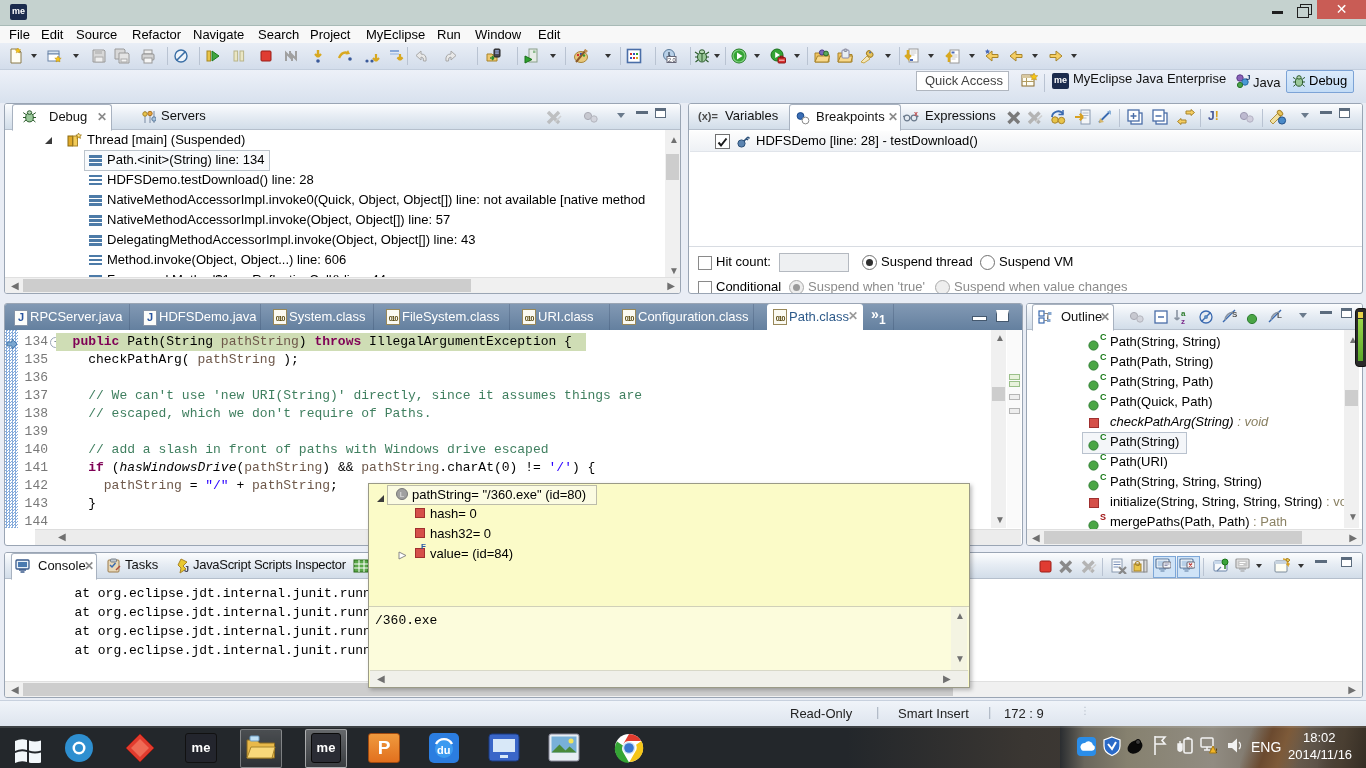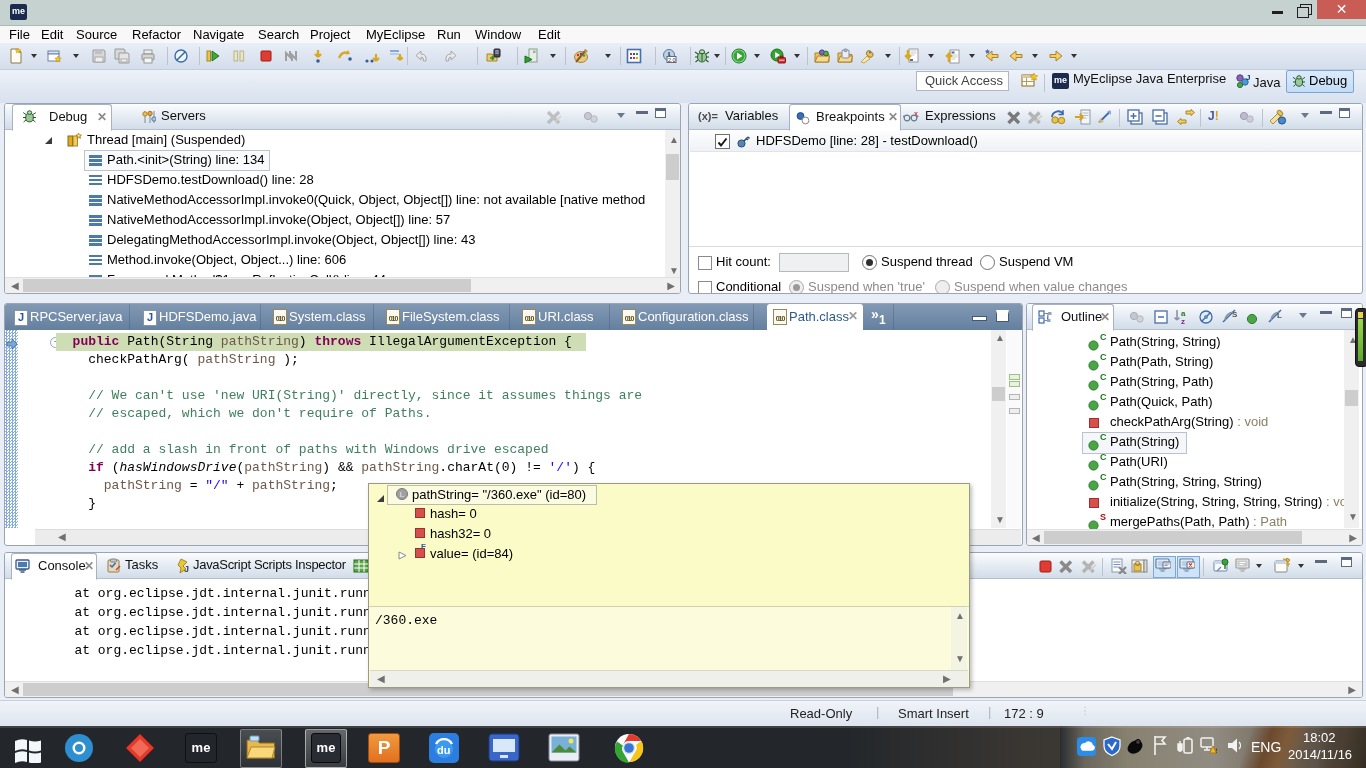--- a/index.html
+++ b/index.html
@@ -498,20 +498,21 @@
     <div class="edtab" style="left:843px;top:5px;color:#9a9a9a;font-weight:bold;font-size:12px;">✕</div>
     <div class="edtab" style="left:866px;top:2px;font-size:14px;font-weight:bold;">»</div>
     <div class="edtab" style="left:874px;top:9px;font-size:12px;font-weight:bold;">1</div>
     <div class="abs" style="left:967px;top:12px;width:13px;height:3px;background:#fff;border:1px solid #44586e;"></div>
     <div class="abs" style="left:991px;top:6px;width:13px;height:12px;background:#fff;border:1px solid #44586e;border-top:4px solid #fff;box-sizing:border-box;"></div>
   </div>
   <div id="gutter"></div>
   <div class="abs" style="left:1px;top:32px;width:12px;height:12px;"><svg width="12" height="12">
           <path d="M1 4 L6 4 L6 1 L11 6 L6 11 L6 8 L1 8 Z" fill="#7ba7d0" stroke="#3a6ea5" stroke-width="0.8"></path>
         </svg></div>
+  <div id="lnums">134<br>135<br>136<br>137<br>138<br>139<br>140<br>141<br>142<br>143<br>144</div>
   <div class="abs" style="left:45px;top:33px;width:9px;height:9px;border:1px solid #99a5b5;border-radius:50%;background:#fff;color:#567;font-size:9px;line-height:7px;text-align:center;">-</div>
   <div class="abs" style="left:51px;top:29px;width:530px;height:18px;background:#cfddb5;"></div>
   <div id="edcode">  <span class="kw">public</span> Path(String <span class="pm">pathString</span>) <span class="kw">throws</span> IllegalArgumentException {
     checkPathArg( <span class="pm">pathString</span> );
 
     <span class="cm">// We can't use 'new URI(String)' directly, since it assumes things are</span>
     <span class="cm">// escaped, which we don't require of Paths.</span>
 
     <span class="cm">// add a slash in front of paths with Windows drive escaped</span>
     <span class="kw">if</span> (<i>hasWindowsDrive</i>(<span class="pm">pathString</span>) &amp;&amp; <span class="pm">pathString</span>.charAt(0) != <span class="st">'/'</span>) {
@@ -594,21 +595,21 @@
             <circle cx="5.5" cy="5.5" r="4.6" fill="#4aa545" stroke="#2e7d32"></circle>
           </svg></div>
     <div class="abs" style="left:73px;top:68px;font-size:9px;font-weight:bold;color:#1a7a1a;">C</div>
     <div class="trow" style="left:83px;top:70px;">Path(String, Path)</div>
     <div class="abs" style="left:61px;top:93px;"><svg width="11" height="11">
             <circle cx="5.5" cy="5.5" r="4.6" fill="#4aa545" stroke="#2e7d32"></circle>
           </svg></div>
     <div class="abs" style="left:73px;top:88px;font-size:9px;font-weight:bold;color:#1a7a1a;">C</div>
     <div class="trow" style="left:83px;top:90px;">Path(Quick, Path)</div>
     <div class="abs" style="left:62px;top:114px;width:8px;height:8px;background:#d5504a;border:1px solid #a03030;"></div>
-    <div class="trow" style="left:83px;top:110px;">checkPathArg(String)<span style="color:#8a8163;"> : void</span></div>
+    <div class="trow" style="left:83px;top:110px;font-style:italic;">checkPathArg(String)<span style="color:#8a8163;"> : void</span></div>
     <div class="abs" style="left:55px;top:128px;width:103px;height:20px;border:1px solid #b9c2ce;background:#f4f6f9;"></div>
     <div class="abs" style="left:61px;top:133px;"><svg width="11" height="11">
             <circle cx="5.5" cy="5.5" r="4.6" fill="#4aa545" stroke="#2e7d32"></circle>
           </svg></div>
     <div class="abs" style="left:73px;top:128px;font-size:9px;font-weight:bold;color:#1a7a1a;">C</div>
     <div class="trow" style="left:83px;top:130px;">Path(String)</div>
     <div class="abs" style="left:61px;top:153px;"><svg width="11" height="11">
             <circle cx="5.5" cy="5.5" r="4.6" fill="#4aa545" stroke="#2e7d32"></circle>
           </svg></div>
     <div class="abs" style="left:73px;top:148px;font-size:9px;font-weight:bold;color:#1a7a1a;">C</div>

